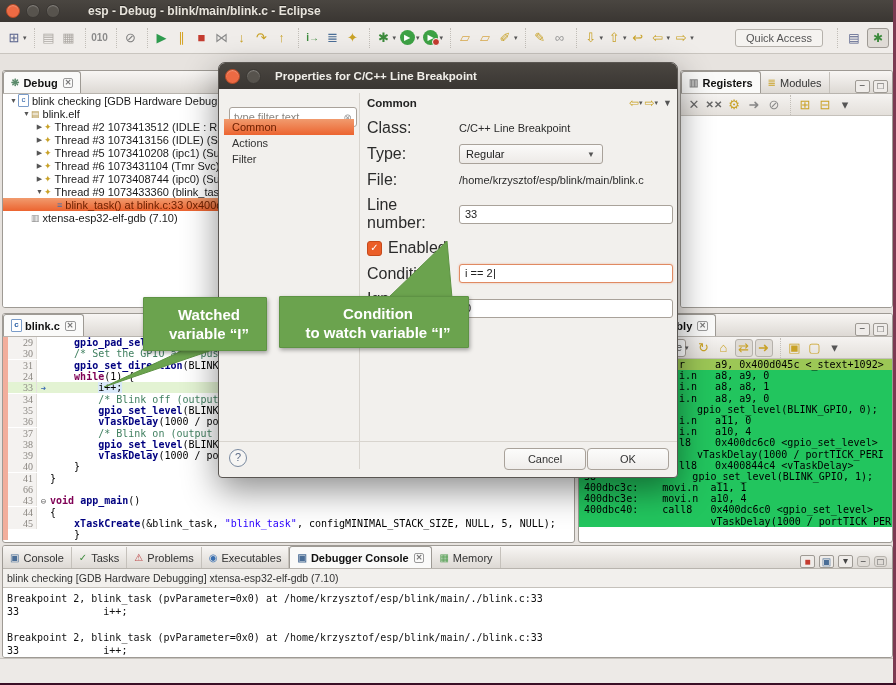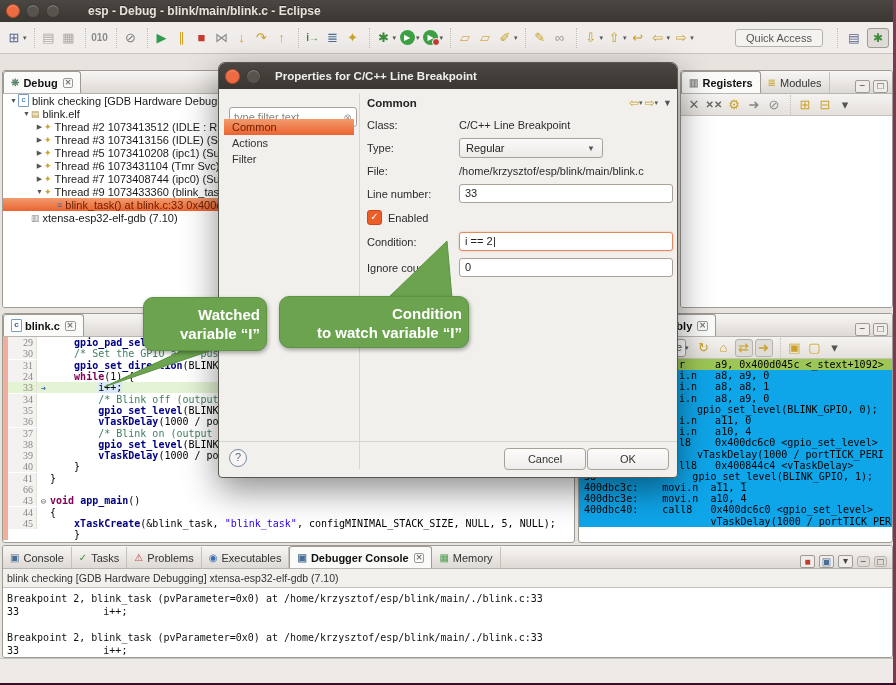--- a/index.html
+++ b/index.html
@@ -64,21 +64,21 @@
   .eline .mk{width:13px;flex:none;font-size:9px;text-align:center;color:#666;}
   .eline .code{white-space:pre;flex:1;}
   .eline.cur{background:#E3F3D3;}
   .eline.cur .lnum{background:#E3F3D3;}
   .sg-k{color:#7f0055;font-weight:bold;}
   .sg-f{color:#000080;font-weight:bold;}
   .sg-c{color:#3F7F5F;}
   .sg-s{color:#2A00FF;}
   .sg-sel{background:#D8E8F8;}
   
-  #disasm-rows{font-family:"DejaVu Sans Mono",monospace;font-size:10px;background:#0ea5e9;overflow:hidden;}
+  #disasm-rows{font-family:"DejaVu Sans Mono",monospace;font-size:10px;background:#22c55e;overflow:hidden;}
   .drow{height:11.2px;white-space:pre;}
   .drow.covered{padding-left:100px;}
   .drow.full{padding-left:5px;}
   .drow.green{background:#9CC756;}
   #disasm-loc{width:96px;height:16px;border:1px solid #A9A29A;border-radius:3px;background:#fff;
     font-size:10px;color:#555;padding:0 3px;overflow:hidden;white-space:nowrap;direction:rtl;line-height:16px;}
   .dtb{height:21px;background:linear-gradient(#F5F3F1,#E4E0DB);border-bottom:1px solid #C5C1BB;
     display:flex;align-items:center;padding:0 3px;}
   
   #console-status{font-size:10.5px;color:#333;padding:3px 4px;}
@@ -89,37 +89,37 @@
   #dialog{left:218px;top:62px;width:460px;height:416px;z-index:50;border-radius:7px 7px 4px 4px;
     background:#F2F0ED;box-shadow:0 12px 35px rgba(0,0,0,.45);border:1px solid #5a5652;box-sizing:border-box;}
   #dlg-titlebar{height:26px;background:linear-gradient(#4a4641,#3a3632);border-radius:6px 6px 0 0;
     display:flex;align-items:center;}
   #dlg-title{color:#F0EEE9;font-size:11.5px;font-weight:bold;margin-left:14px;}
   #dlg-filter{left:10px;top:44px;width:118px;height:18px;border:1px solid #A9A29A;border-radius:3px;
     background:#fff;display:flex;align-items:center;font-size:11px;color:#8a8680;padding:0 4px;justify-content:space-between;}
   .dnav-item{width:130px;height:16px;font-size:11px;color:#333;display:flex;align-items:center;padding-left:8px;box-sizing:border-box;}
   .dnav-item.sel{background:linear-gradient(#F19B6E,#EC6430);color:#6E2000;}
   #dlg-vline{left:140px;top:30px;width:1px;height:376px;background:#D8D4CE;}
-  .fld-label{font-size:11px;color:#2b2b2b;}
+  .fld-label{font-size:16px;color:#2b2b2b;}
   .fld-value{font-size:11px;color:#2b2b2b;}
   .dlg-input{background:#fff;border:1px solid #A9A29A;border-radius:3px;font-size:11px;color:#222;
     padding:1px 5px;height:15px;line-height:15px;}
   .combo{width:130px;height:18px;border:1px solid #A9A29A;border-radius:3px;
     background:linear-gradient(#FBFAF9,#EDEAE7);display:flex;align-items:center;justify-content:space-between;
     padding:0 6px;font-size:11px;color:#222;}
   .chk{width:13px;height:13px;background:#EB5E28;border:1px solid #C54A1C;border-radius:3px;color:#fff;
     font-size:10px;line-height:12px;text-align:center;display:inline-block;}
   .btn{height:20px;border:1px solid #A9A29A;border-radius:4px;background:linear-gradient(#FCFCFB,#EFEDEB);
     font-size:11px;color:#333;display:inline-flex;align-items:center;justify-content:center;}
   #dlg-help{width:16px;height:16px;border:1px solid #7a8aa0;border-radius:50%;color:#5a6a85;font-size:11px;
     text-align:center;line-height:15px;background:#F7F6F4;}
   .navarr{font-size:12px;color:#C9A227;margin:0 1px;}
   
-  .callout{z-index:56;background:#6BA34E;border:1px solid #5E9344;border-radius:10px;color:#fff;
-    text-align:right;font-size:15px;line-height:19px;padding:7px 6px 6px 14px;box-sizing:border-box;
+  .callout{z-index:56;background:#6BA34E;border:1px solid #5E9344;border-radius:1px;color:#fff;
+    text-align:center;font-size:15px;line-height:19px;padding:7px 6px 6px 14px;box-sizing:border-box;
     box-shadow:1px 2px 4px rgba(0,0,0,.35);font-weight:600;}
   #tails{left:0;top:0;z-index:55;pointer-events:none;}
   
   #edge-r{right:0;top:0;width:3px;height:685px;background:#7C3A52;z-index:70;}
   #edge-b{left:0;bottom:0;width:896px;height:2px;background:#3A0F26;z-index:70;}
 </style>
 </head>
 <body>
 
 <div id="titlebar" class="abs">

